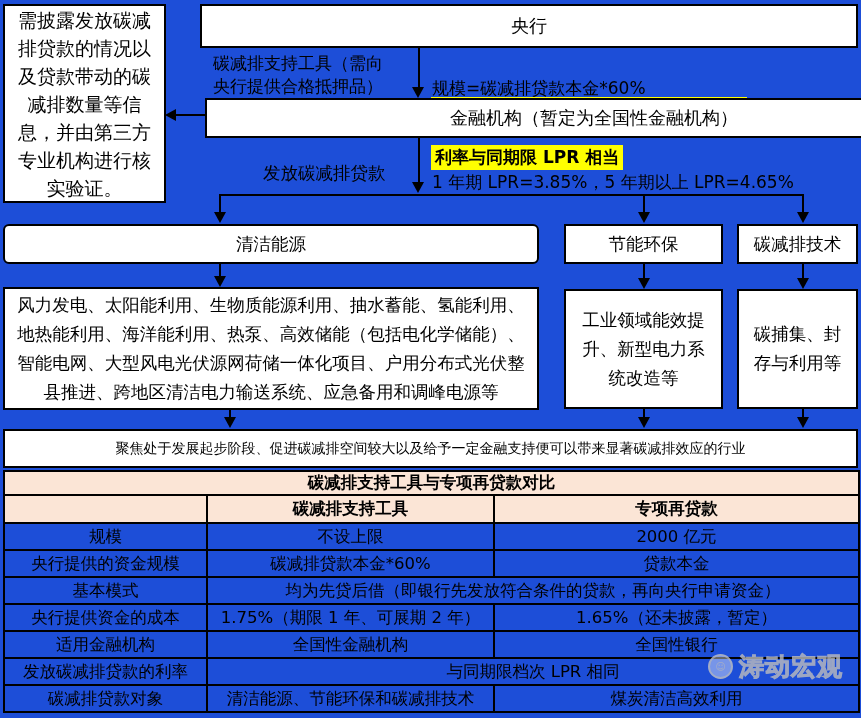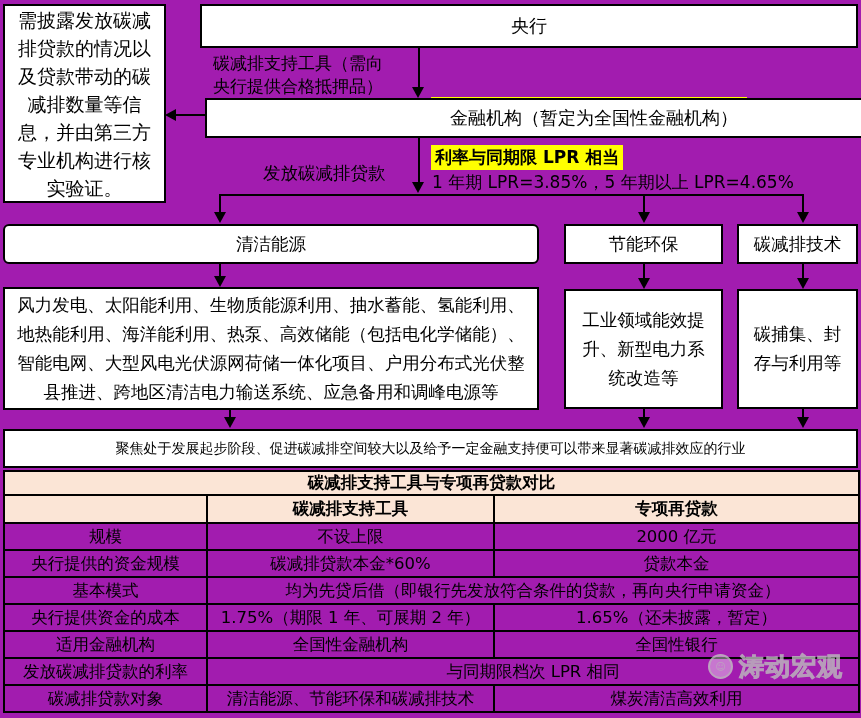--- a/index.html
+++ b/index.html
@@ -1,19 +1,19 @@
 <!DOCTYPE html>
 <html><head>
 <meta charset="utf-8">
 <style>
   * { margin:0; padding:0; box-sizing:border-box; }
   html,body { background:#fff; }
   body { font-family:"DejaVu Sans","Liberation Sans",sans-serif; color:#000; }
   #stage {
-    position:relative; width:861px; height:718px; background:#a21caf; overflow:hidden;
+    position:relative; width:861px; height:718px; background:#1d4ed8; overflow:hidden;
   }
   .box {
     position:absolute; border:2px solid #000; background:#fff;
     display:flex; align-items:center; justify-content:center; text-align:center;
   }
   .lbl { position:absolute; white-space:nowrap; }
   .vline { position:absolute; width:0; border-left:2px solid #000; }
   .hline { position:absolute; height:0; border-top:2px solid #000; }
   .ah-down { position:absolute; width:0; height:0;
     border-left:6px solid transparent; border-right:6px solid transparent;
@@ -57,20 +57,21 @@
   <div class="box" style="left:200px; top:4px; width:658px; height:44px; font-size:18px;">
     <span>央行</span>
   </div>
 
   <div style="position:absolute; left:213px; top:52px; width:186px; font-size:17px; line-height:23px; text-align:left;">碳减排支持工具（需向央行提供合格抵押品）</div>
 
   <div class="vline" style="left:418px; top:48px; height:42px;"></div>
   <div class="ah-down" style="left:412px; top:87px;"></div>
 
   <div class="hl" style="left:431px; top:51px;margin-top:46px;">利率=1.75%、期限 1 年、可展期 2 次</div>
+  <div class="lbl note" style="left:432px; top:77px;">规模=碳减排贷款本金*60%</div>
 
   <div class="box" style="left:205px; top:98px; width:778px; height:40px; font-size:18px;">
     <span>金融机构（暂定为全国性金融机构）</span>
   </div>
 
   <div class="hline" style="left:174px; top:114px; width:31px;"></div>
   <div class="ah-left" style="left:165px; top:109px;"></div>
 
   <div class="lbl" style="left:263px; top:161px; font-size:17.5px;">发放碳减排贷款</div>
 

